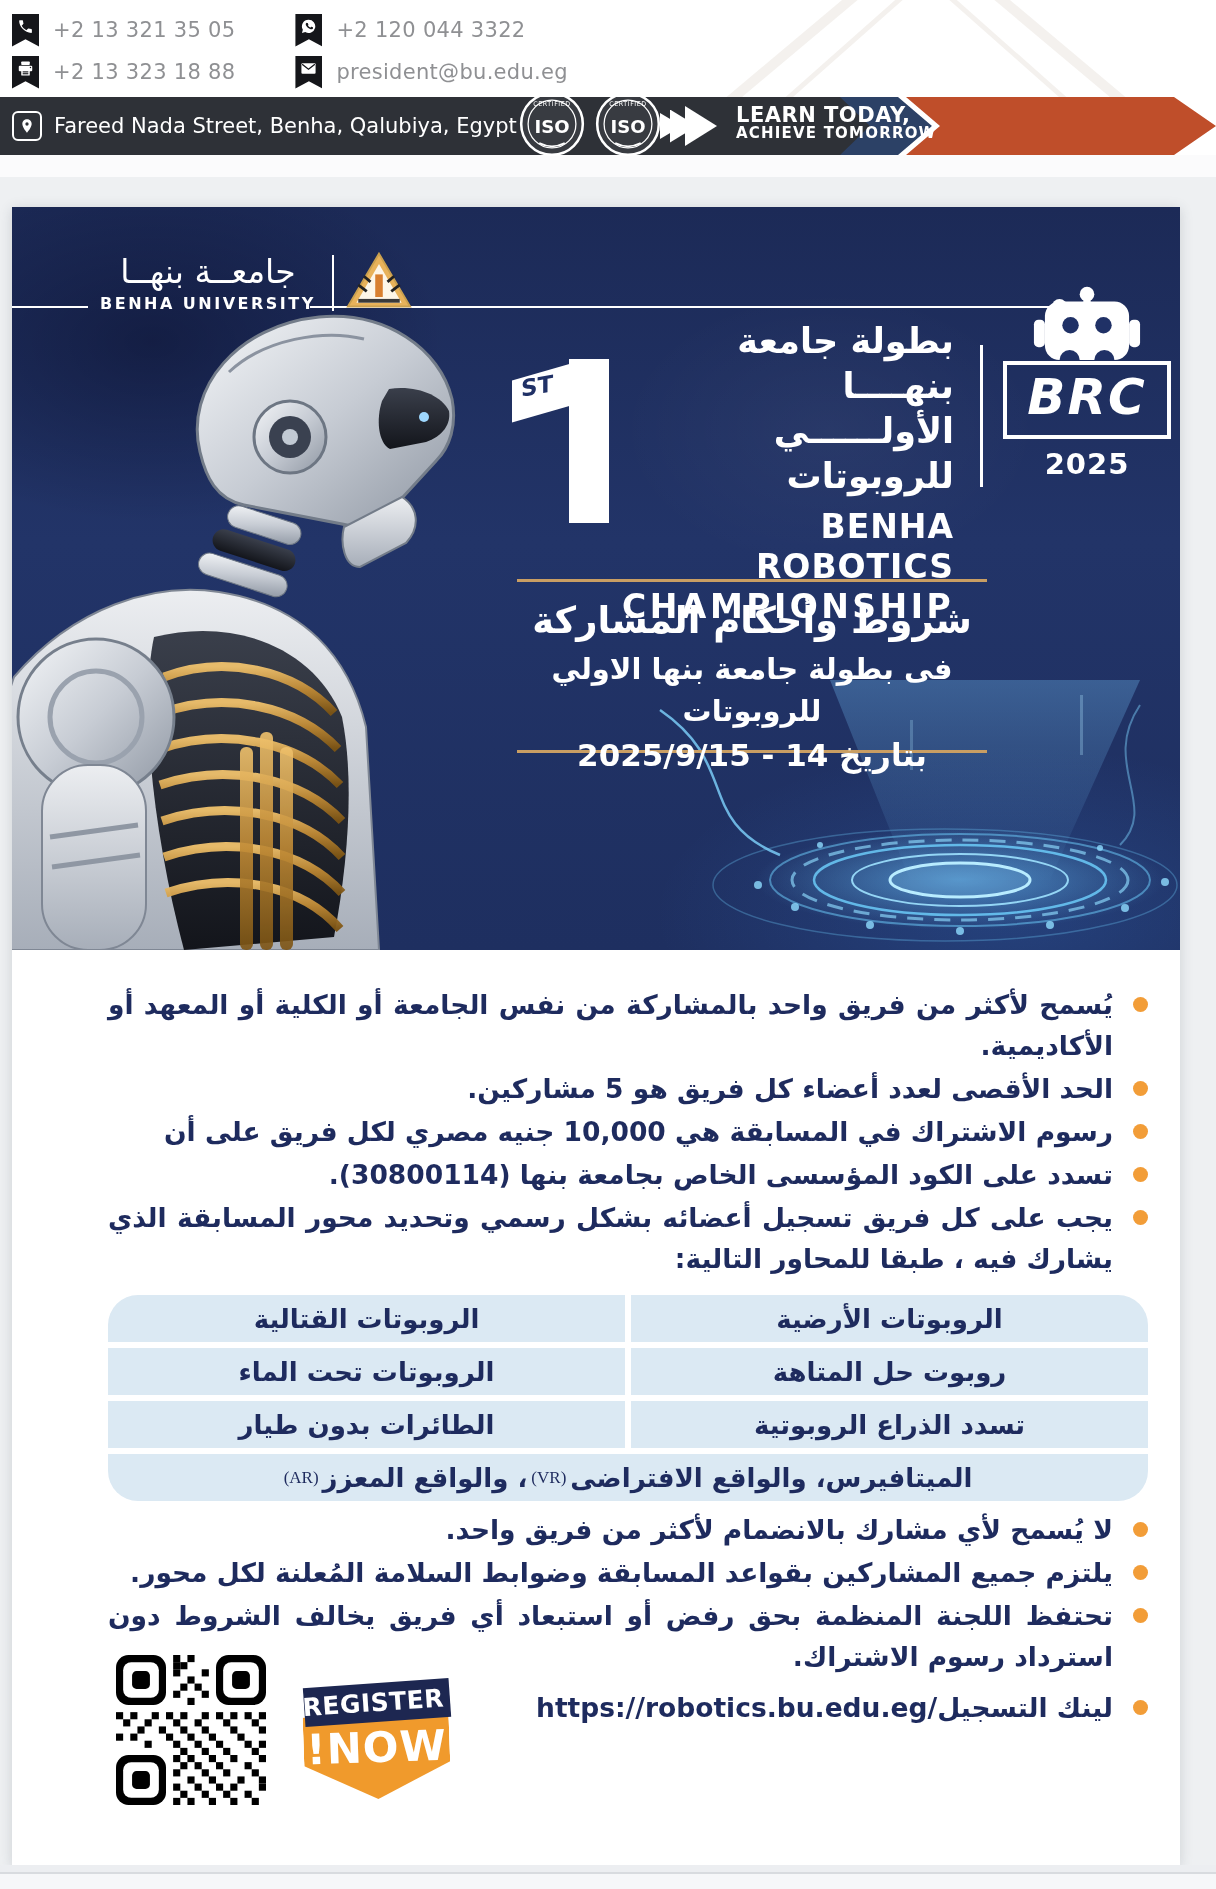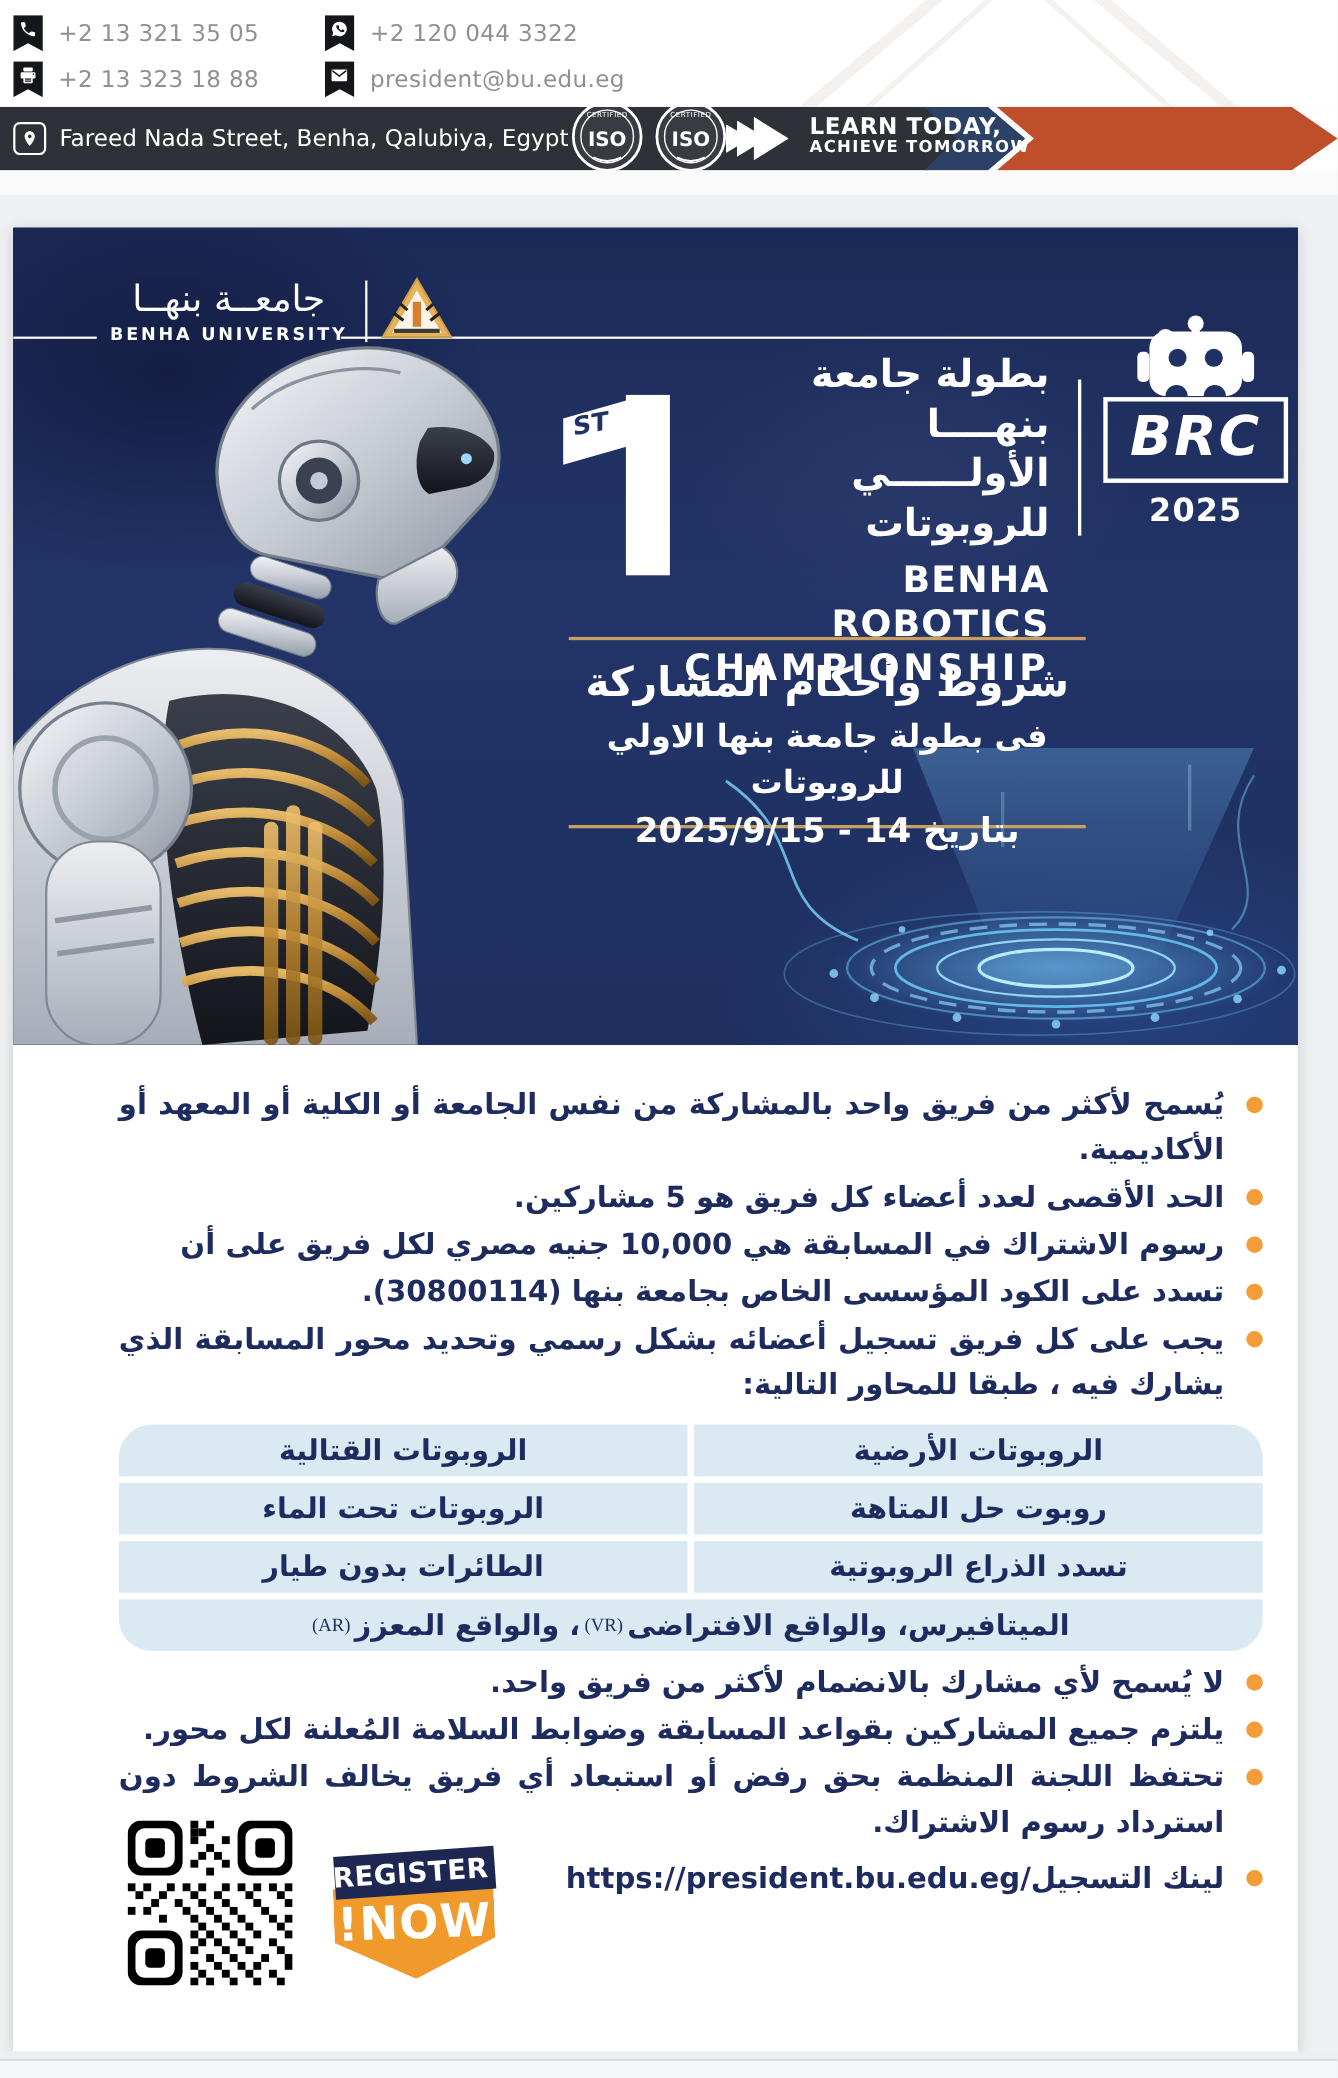--- a/index.html
+++ b/index.html
@@ -449,21 +449,21 @@
     </div>
     <div class="rule">
       <span class="bdot"></span>
       <div class="rtext">تحتفظ اللجنة المنظمة بحق رفض أو استبعاد أي فريق يخالف الشروط دون استرداد رسوم الاشتراك.</div>
     </div>
 
     <div class="register-row">
       <div class="rule">
         <span class="bdot"></span>
         <div class="rtext">
-          <span>لينك التسجيل</span><span class="url-text">https://president.bu.edu.eg/</span>
+          <span>لينك التسجيل</span><span class="url-text">https://robotics.bu.edu.eg/</span>
         </div>
       </div>
 
       <svg class="qr" viewBox="0 0 168 168">
         <rect width="168" height="168" fill="#fff"></rect>
         <g fill="#000">
           <rect x="0" y="0" width="56" height="56" rx="14"></rect>
             <rect x="8" y="8" width="40" height="40" rx="9" fill="#fff"></rect>
             <rect x="18" y="18" width="20" height="20" rx="5"></rect>
           <rect x="112" y="0" width="56" height="56" rx="14"></rect>

